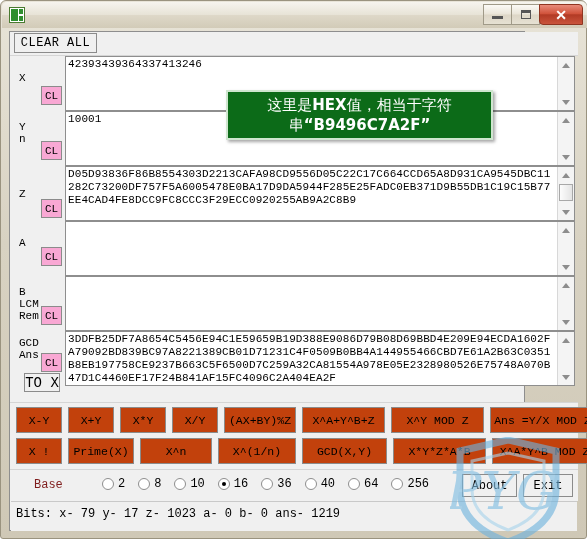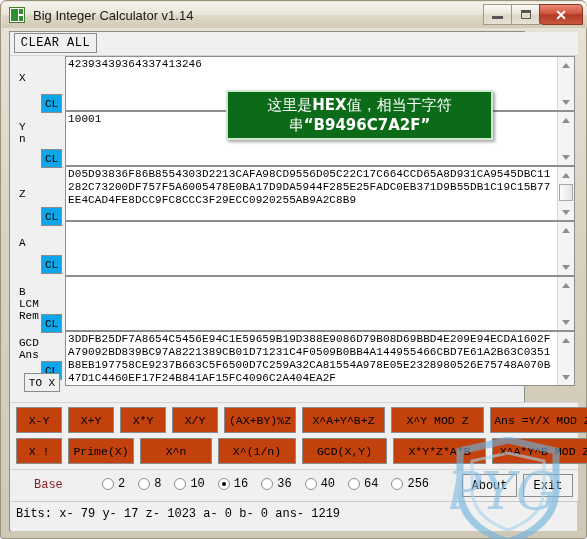--- a/index.html
+++ b/index.html
@@ -147,38 +147,37 @@
   .lbl {
     position: absolute;
     left: 9px;
     white-space: pre-line;
     line-height: 12px;
   }
   .cl-btn {
     position: absolute;
     left: 31px;
     width: 21px; height: 19px;
-    background: #0ea5e9;
+    background: #f9a8d4;
     border: 1px solid #8b8b8b;
     box-sizing: border-box;
     font-family: "Liberation Mono", monospace;
     font-size: 11px;
     display: flex; align-items: center; justify-content: center;
     color: #000;
-    margin-top: 8px;
   }
   .tox-btn {
     position: absolute;
     left: 14px;
     width: 36px; height: 19px;
     background: #f0f0f0;
     border: 1px solid #8b8b8b;
     box-sizing: border-box;
     font-family: "Liberation Mono", monospace;
-    font-size: 11px;
+    font-size: 14px;
     display: flex; align-items: center; justify-content: center;
     color: #000;
   }
 
   .textbox {
     flex: 1 1 auto;
     position: relative;
     background: #ffffff;
     border: 1px solid #8e8e8e;
     box-sizing: border-box;
@@ -366,21 +365,20 @@
     opacity: 0.62;
   }
 </style>
 </head>
 <body>
 
 <div class="window">
 
   <div class="titlebar">
     <div class="app-icon"></div>
-    <div class="title-text">Big Integer Calculator v1.14</div>
     <div class="winbtns">
       <div class="winbtn">
         <span class="min-glyph"></span>
       </div>
       <div class="winbtn">
         <span class="max-glyph"></span>
       </div>
       <div class="winbtn close">✕</div>
     </div>
   </div>

